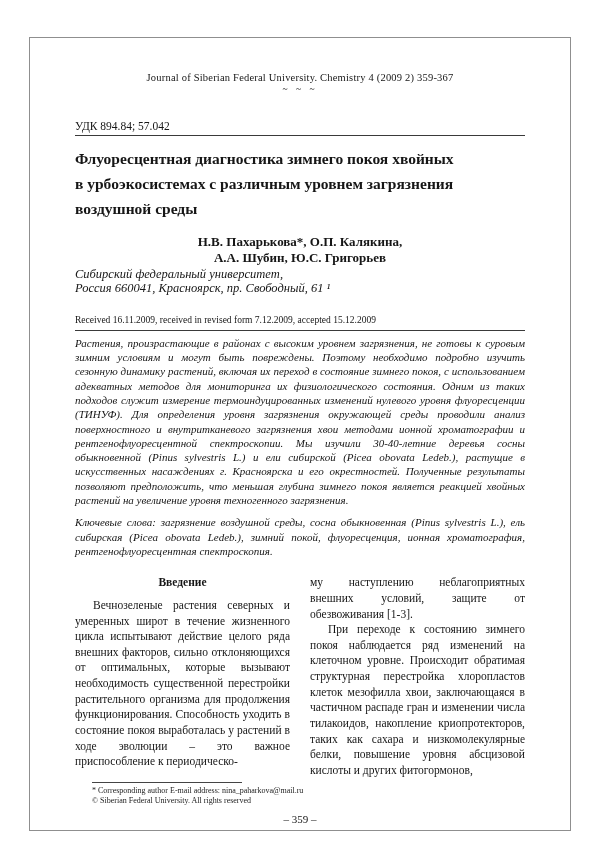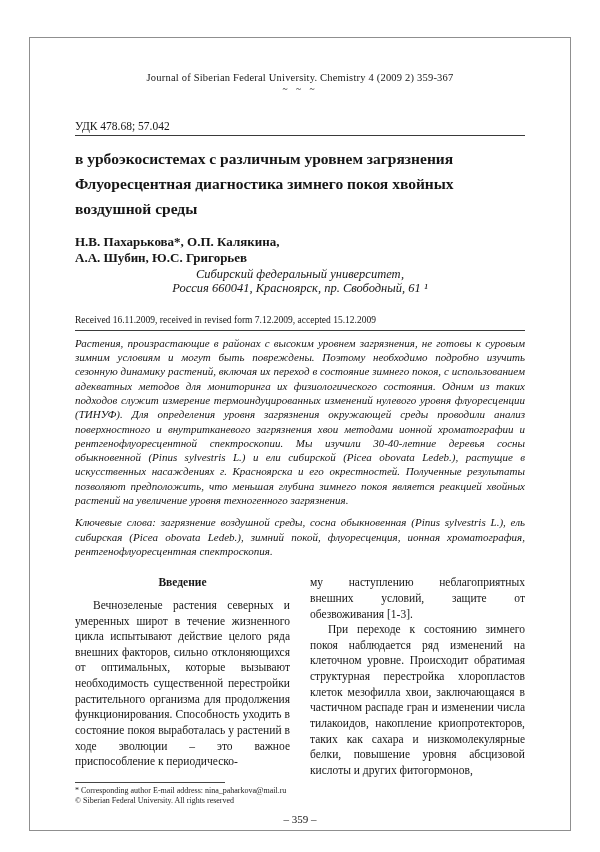--- a/index.html
+++ b/index.html
@@ -8,50 +8,50 @@
     background: #ffffff; color: #161616; overflow: hidden;
     font-family: "Liberation Serif", serif;
   }
   .frame { position: absolute; left: 29px; top: 29px; width: 540px; height: 792px; border: 1px solid #8f8f8f; }
   .content { position: absolute; left: 75px; top: 64px; width: 450px; }
   .journal-header { text-align: center; font-size: 10.5px; letter-spacing: .2px; }
   .tildes { text-align: center; font-size: 9.5px; letter-spacing: 3px; margin-top: 1px; }
   .udk { margin-top: 26px; font-size: 11.5px; }
   .rule { border: none; border-top: 1px solid #3a3a3a; margin: 3px 0 0; }
   .title { margin-top: 11px; font-weight: bold; font-size: 15.5px; line-height: 1.6; }
-  .authors { margin-top: 13px; font-weight: bold; font-size: 13px; line-height: 1.18; }
-  .affiliation { margin-top: 2px; text-align: center; font-style: italic; font-size: 12.5px; line-height: 1.15; }
+  .authors { margin-top: 13px; text-align: center; font-weight: bold; font-size: 13px; line-height: 1.18; }
+  .affiliation { margin-top: 2px; text-align: left; font-style: italic; font-size: 12.5px; line-height: 1.15; }
   .received { margin-top: 19px; font-size: 9.5px; }
   .rule2 { border: none; border-top: 1px solid #3a3a3a; margin: 5px 0 0; }
   .abstract { margin-top: 5px; font-style: italic; font-size: 11px; line-height: 1.3; text-align: justify; }
   .keywords { margin-top: 8px; font-style: italic; font-size: 11px; line-height: 1.3; text-align: justify; }
   .columns { margin-top: 17px; display: flex; gap: 20px; }
   .col { width: 215px; font-size: 11.5px; line-height: 1.36; text-align: justify; }
   .section-heading { text-align: center; font-weight: bold; font-size: 11.5px; margin-bottom: 7px; }
   .para { margin: 0; }
   .para-indent { margin: 0; text-indent: 18px; }
-  .footnote { position: absolute; left: 75px; top: 774px; width: 330px; font-size: 8px; line-height: 1.3; color: #222; }
+  .footnote { position: absolute; left: 92px; top: 774px; width: 330px; font-size: 8px; line-height: 1.3; color: #222; }
   .footnote-rule { width: 150px; border-top: 1px solid #444; margin-bottom: 3px; }
   .page-number { position: absolute; top: 805px; left: 0; width: 100%; text-align: center; font-size: 11px; font-family: Liberation Serif, serif; }
 </style>
 </head>
 <body>
 
 <div class="page">
   <div class="frame"></div>
 
   <div class="content">
     <div class="journal-header">Journal of Siberian Federal University. Chemistry 4 (2009 2) 359-367</div>
     <div class="tildes">~ ~ ~</div>
-    <div class="udk">УДК 478.68; 57.042</div>
+    <div class="udk">УДК 894.84; 57.042</div>
     <hr class="rule">
 
     <div class="title">
+      <div>Флуоресцентная диагностика зимнего покоя хвойных</div>
       <div>в урбоэкосистемах с различным уровнем загрязнения</div>
-      <div>Флуоресцентная диагностика зимнего покоя хвойных</div>
       <div>воздушной среды</div>
     </div>
 
     <div class="authors">
       <div>Н.В. Пахарькова*, О.П. Калякина,</div>
       <div>А.А. Шубин, Ю.С. Григорьев</div>
     </div>
 
     <div class="affiliation">
       <div>Сибирский федеральный университет,</div>

